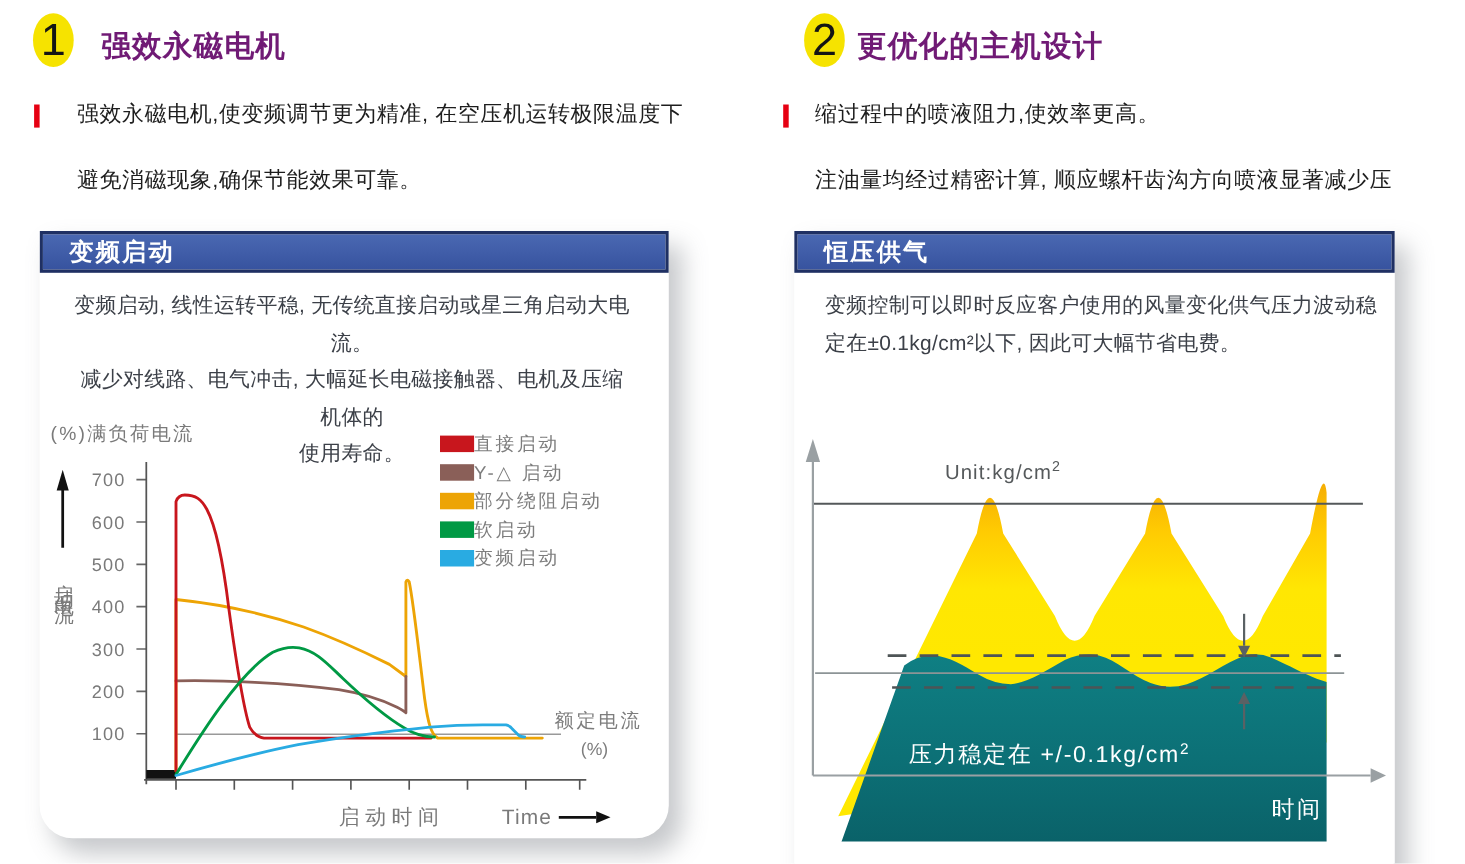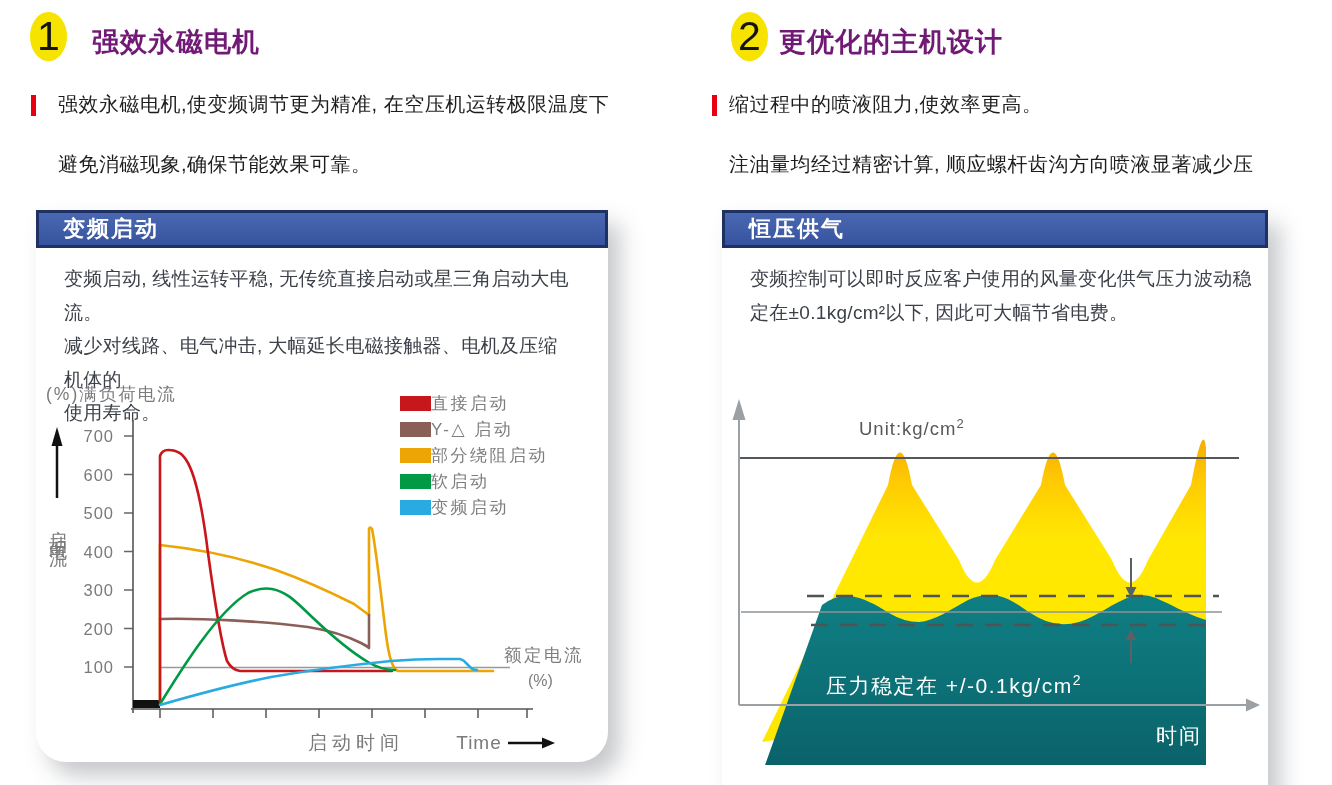--- a/index.html
+++ b/index.html
@@ -15,21 +15,21 @@
   .num-circle{
     width:37px;height:49px;border-radius:50%;
     background:#F6E300;color:#141414;
     display:flex;align-items:center;justify-content:center;
     font-size:41px;font-weight:400;line-height:1;
   }
   .sec-title{font-size:27px;font-weight:600;color:#701a75;letter-spacing:1px;}
 
   
   .red-tick{width:5px;height:21px;background:#E60012;}
-  .para{font-size:20px;font-weight:500;color:#1D1D1D;line-height:60px;letter-spacing:0.5px;}
+  .para{font-size:20px;font-weight:500;color:#1D1D1D;line-height:60px;letter-spacing:0.5px;margin-left:12px;}
 
   
   .card{
     position:absolute;background:#ffffff;
     border-radius:0 0 30px 30px;overflow:hidden;
     box-shadow:12px 14px 22px rgba(105,110,118,0.38);
   }
   .card-header{
     position:absolute;left:0;top:0;right:0;height:38px;
     background:linear-gradient(#4A68B2,#37539F);
@@ -73,21 +73,21 @@
   <span>2</span>
 </div>
 <div class="abs sec-title" style="left:779px;top:24px;">更优化的主机设计</div>
 
 <div class="abs red-tick" style="left:712px;top:95px;"></div>
 <div class="abs para" style="left:729px;top:74px;width:600px;">
   <div>缩过程中的喷液阻力,使效率更高。</div>
   <div>注油量均经过精密计算, 顺应螺杆齿沟方向喷液显著减少压</div>
 </div>
 
-<div class="card" style="left:36px;top:210px;width:572px;height:552px;">
+<div class="card" style="left:36px;top:210px;width:572px;height:552px;text-align:center;">
   <div class="card-header">
     <span>变频启动</span>
   </div>
   <div class="card-body">
     <div>变频启动, 线性运转平稳, 无传统直接启动或星三角启动大电流。</div>
     <div>减少对线路、电气冲击, 大幅延长电磁接触器、电机及压缩机体的</div>
     <div>使用寿命。</div>
   </div>
 
   <svg class="abs" style="left:0;top:170px;" width="572" height="392" viewBox="0 0 572 392">

